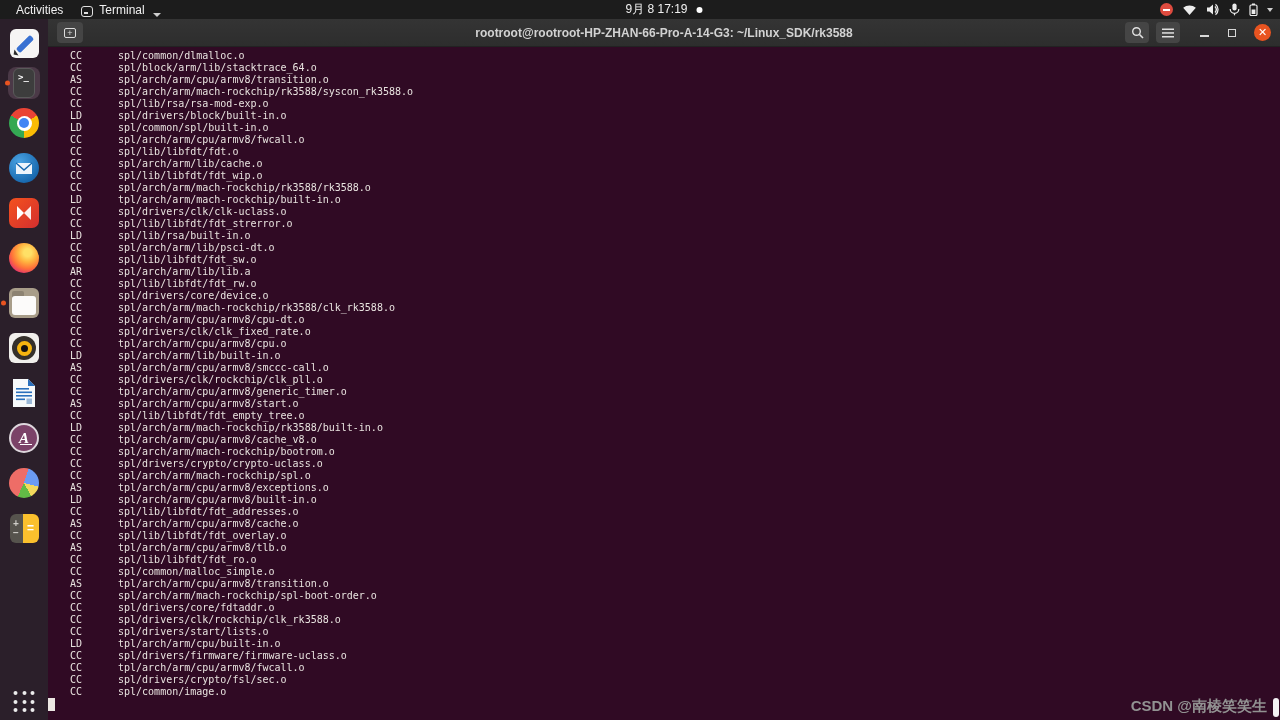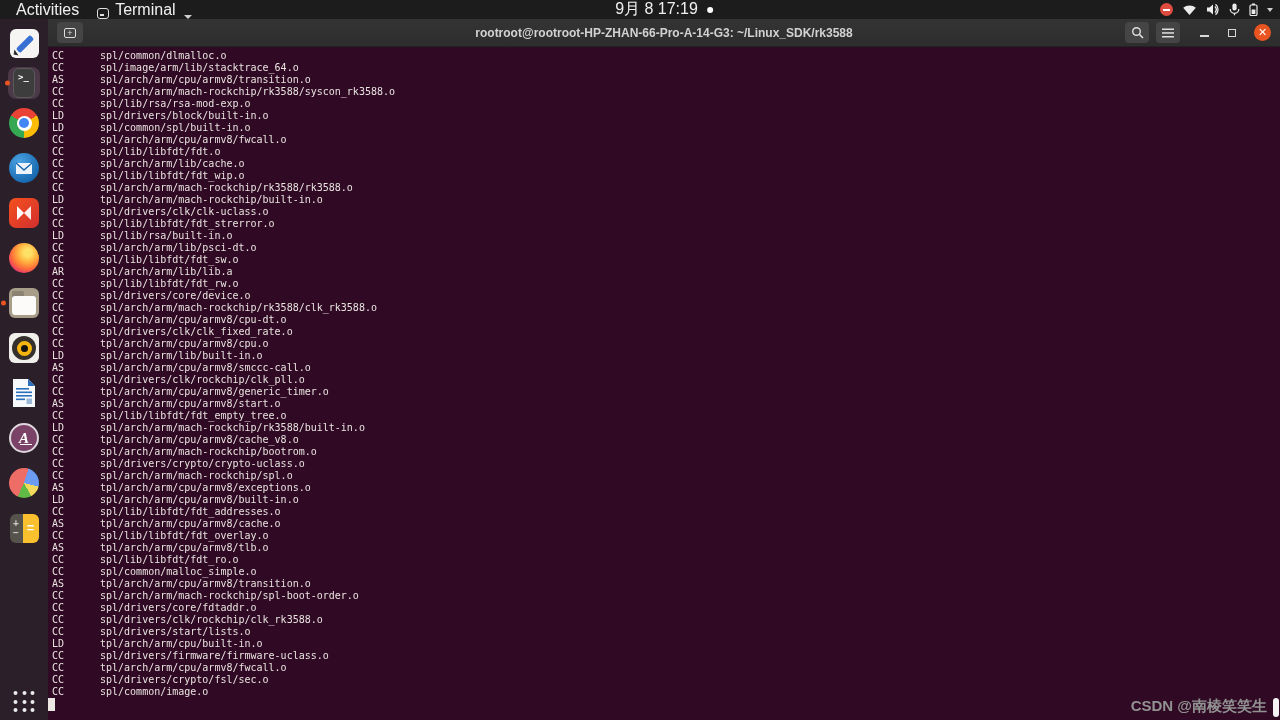--- a/index.html
+++ b/index.html
@@ -1,21 +1,21 @@
 <!DOCTYPE html>
 <html><head>
 <meta charset="utf-8">
 <style>
   * { margin:0; padding:0; box-sizing:border-box; }
   html,body { width:1280px; height:720px; overflow:hidden; background:#300a24;
               font-family:"Liberation Sans", sans-serif; }
 
   
   .topbar { position:absolute; top:0; left:0; width:1280px; height:19px; background:#1c1c1c;
-            color:#f0f0f0; font-size:16px; display:flex; align-items:center; z-index:30; }
+            color:#f0f0f0; font-size:12px; display:flex; align-items:center; z-index:30; }
   .tb-activities { margin-left:10px; padding:0 6px; cursor:default; }
   .tb-appmenu { display:flex; align-items:flex-end; gap:6px; margin-left:12px; }
   .tb-termglyph { width:12px; height:11px; border:1px solid #e0e0e0; border-radius:3px; position:relative; }
   .tb-termglyph::after { content:""; position:absolute; left:2px; bottom:2px; width:4px; height:2px; background:#e0e0e0; }
   .tb-caret { width:0; height:0; border-left:4px solid transparent; border-right:4px solid transparent;
               border-top:4px solid #cfcfcf; margin-left:2px; }
   .tb-clock { position:absolute; left:50%; transform:translateX(-50%); margin-left:24px;
               display:flex; align-items:center; gap:9px; }
   .tb-dot { width:6px; height:6px; border-radius:50%; background:#ffffff; }
   .tb-tray { position:absolute; right:7px; top:0; height:19px; display:flex; align-items:center; gap:9px; }
@@ -87,21 +87,21 @@
   .hb-min i { width:9px; height:1.5px; background:#d8d8d8; }
   .hb-max { width:16px; height:16px; margin-left:5px; display:flex; align-items:center; justify-content:center; }
   .hb-max i { width:8px; height:8px; border:1.2px solid #d8d8d8; }
   .hb-close { width:17px; height:17px; border-radius:50%; background:#e95420; margin-left:7px;
               display:flex; align-items:center; justify-content:center; color:#fff; font-size:11px; line-height:11px; }
 
   
   .term { position:absolute; top:28px; left:0; right:0; bottom:0; background:#300a24;
           font-family:"DejaVu Sans Mono",monospace; font-size:10px; line-height:12px;
           color:#e8e3df; padding-top:3px; overflow:hidden; }
-  .line { height:12px; padding-left:4px; white-space:pre; }
+  .line { height:12px; padding-left:4px; white-space:pre;margin-left:18px; }
   .line .tag { display:inline-block; width:48px; }
   .cursor { width:7px; height:13px; background:#ece7e3; }
   .scroll-thumb { position:absolute; right:1px; bottom:3px; width:6px; height:19px;
                   background:#f4f2f4; border-radius:3px; }
   .watermark { position:absolute; right:13px; bottom:4px; color:#929292; font-size:15px;
                font-family:"Liberation Sans",sans-serif;font-weight:bold; }
 </style>
 </head>
 <body>
 
@@ -260,21 +260,21 @@
       <div class="hb-close">
           <span>✕</span>
         </div>
     </div>
   </div>
 
   <div class="term">
 
       <div class="line"><span class="tag">CC</span><span>spl/common/dlmalloc.o</span></div>
 
-      <div class="line"><span class="tag">CC</span><span>spl/image/arm/lib/stacktrace_64.o</span></div>
+      <div class="line"><span class="tag">CC</span><span>spl/block/arm/lib/stacktrace_64.o</span></div>
 
       <div class="line"><span class="tag">AS</span><span>spl/arch/arm/cpu/armv8/transition.o</span></div>
 
       <div class="line"><span class="tag">CC</span><span>spl/arch/arm/mach-rockchip/rk3588/syscon_rk3588.o</span></div>
 
       <div class="line"><span class="tag">CC</span><span>spl/lib/rsa/rsa-mod-exp.o</span></div>
 
       <div class="line"><span class="tag">LD</span><span>spl/drivers/block/built-in.o</span></div>
 
       <div class="line"><span class="tag">LD</span><span>spl/common/spl/built-in.o</span></div>

